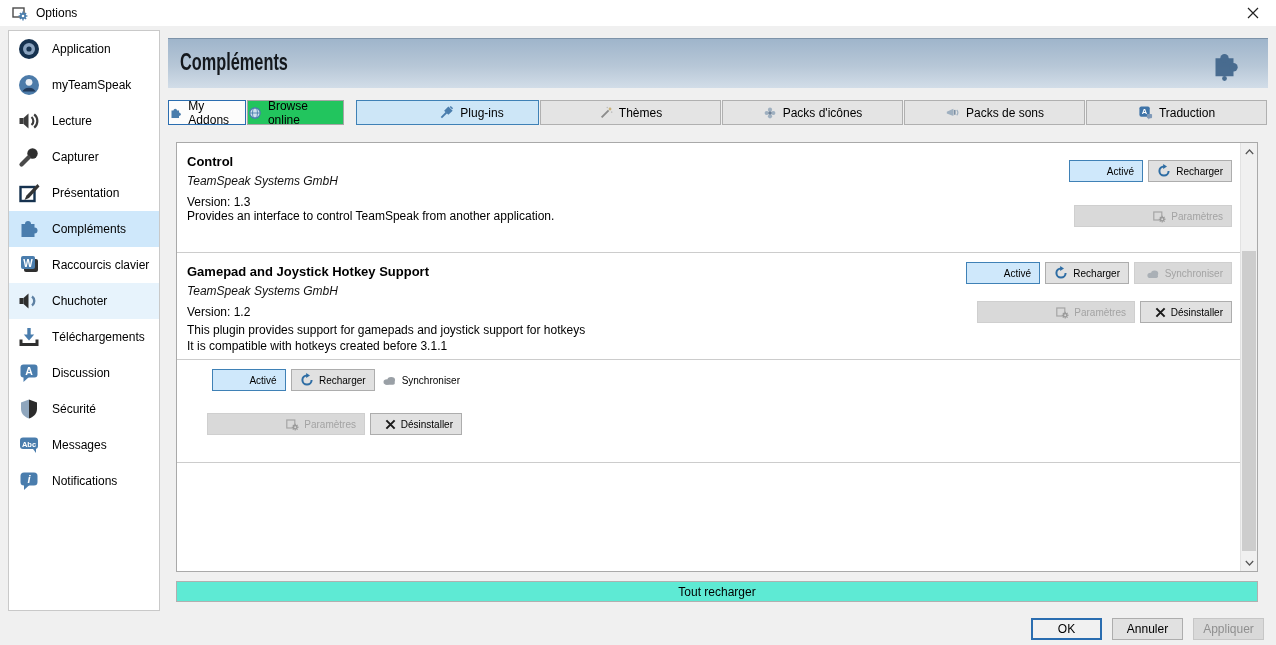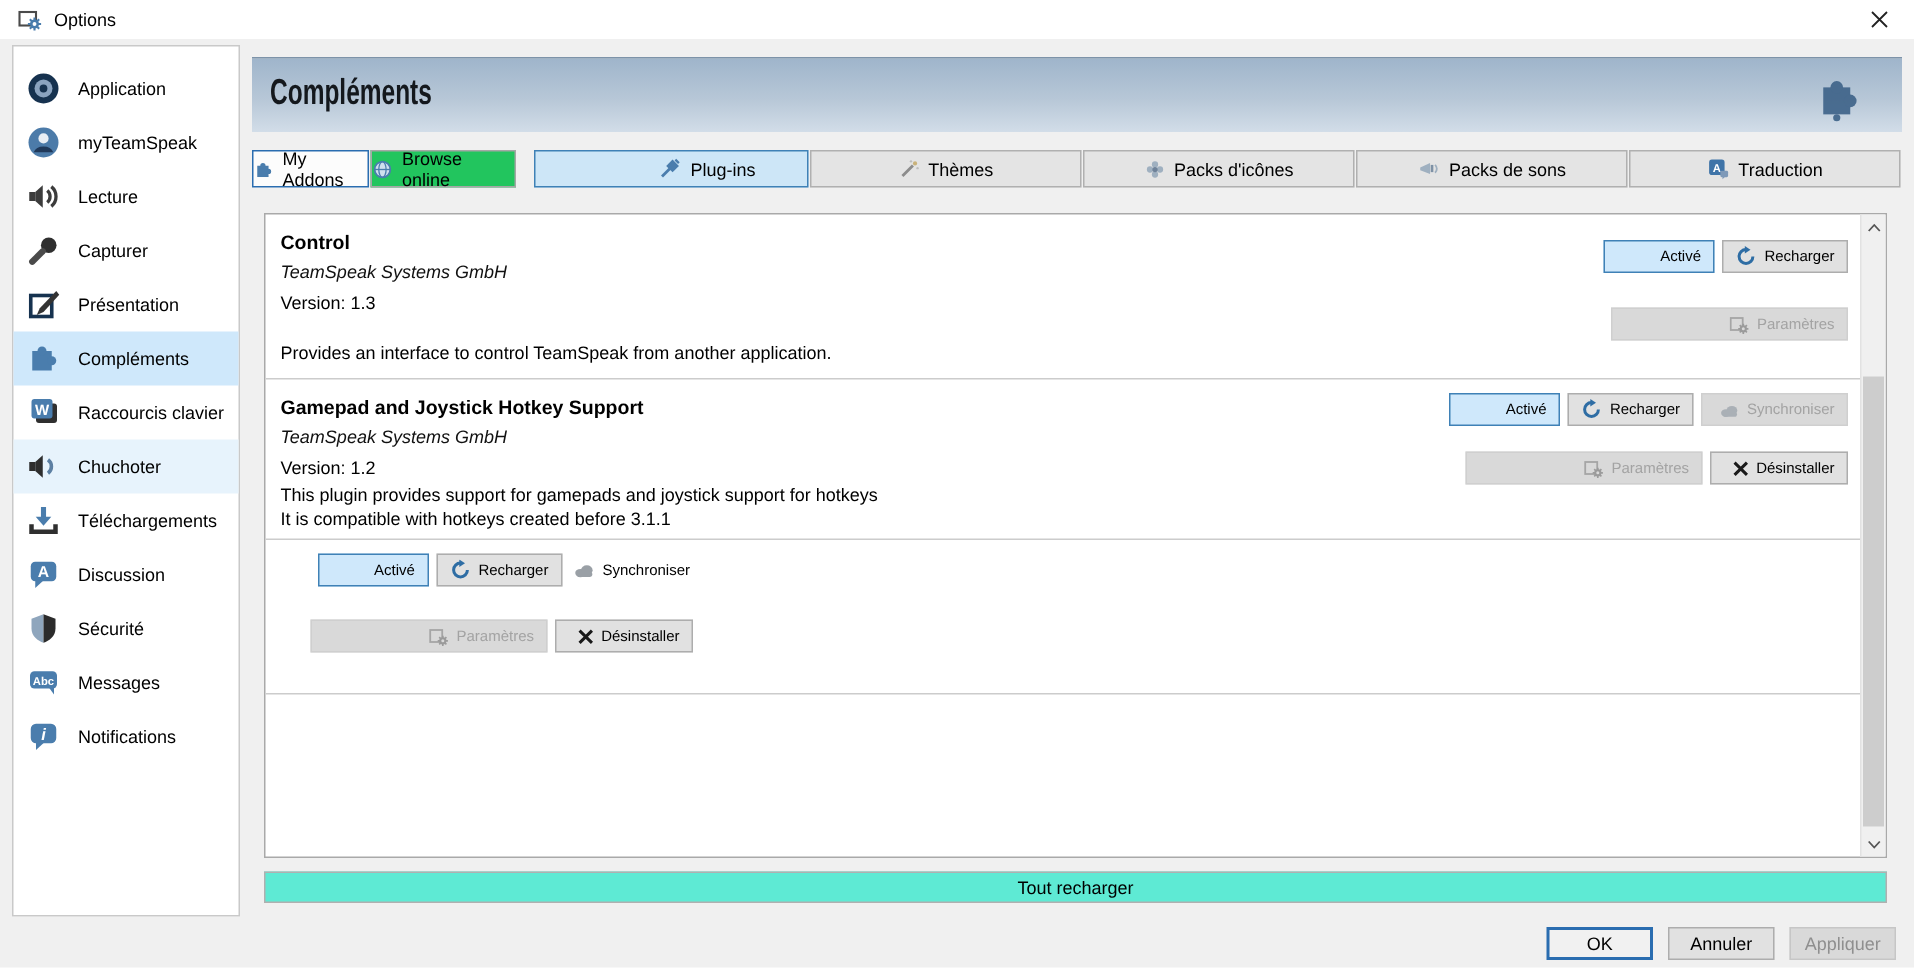--- a/index.html
+++ b/index.html
@@ -13,21 +13,21 @@
   
   .titlebar { position:absolute; top:0; left:0; right:0; height:26px; background:#ffffff;
     display:flex; align-items:center; padding-left:12px; }
   .titlebar .app-icon { margin-right:8px; display:inline-flex; }
   .titlebar .title-text { font-size:12px; }
   .close-btn { position:absolute; right:0; top:0; width:46px; height:26px;
     display:flex; align-items:center; justify-content:center; }
 
   
   .sidebar { position:absolute; left:8px; top:30px; width:152px; height:581px;
-    background:#fff; border:1px solid #c9c9c9; padding-top:10px; }
+    background:#fff; border:1px solid #c9c9c9; }
   .side-item { height:36px; display:flex; align-items:center; padding-left:7px; gap:10px; cursor:default; }
   .side-item .icon { width:26px; height:26px; display:flex; align-items:center; justify-content:center; flex:0 0 26px; }
   .side-item.selected { background:#cfe8fb; }
   .side-item.hovered  { background:#e7f3fc; }
   .side-label { font-size:12px; white-space:nowrap; }
 
   
   .header-band { position:absolute; left:168px; top:38px; width:1100px; height:50px;
     background:linear-gradient(180deg,#9fb5cb 0%,#b7c7d7 55%,#d2dde8 100%);
     border-top:1px solid #7d93a9; }
@@ -54,21 +54,21 @@
   .list-panel { position:absolute; left:176px; top:142px; width:1082px; height:430px;
     background:#fff; border:1px solid #a9a9a9; }
   .list-content { position:absolute; left:0; top:0; right:17px; bottom:0; overflow:hidden; }
   .entry { display:flex; padding:0 8px 0 10px; border-bottom:1px solid #cccccc; }
   .e1 { height:110px; } .e2 { height:107px; } .e3 { height:103px; }
   .e-left { flex:1 1 auto; min-width:0; }
   .p-name { font-weight:bold; font-size:13px; margin-top:11px; }
   .p-author { font-style:italic; font-size:12px; margin-top:5px; color:#111; }
   .p-version { font-size:12px; margin-top:7px; }
   .p-desc { font-size:12px; line-height:1.3; }
-  .e1 .p-desc { margin-top:19px; }
+  .e1 .p-desc { }
   .e2 .p-desc { margin-top:4px; }
   .e3 .p-desc { margin-top:18px; }
   .e-right { flex:0 0 275px; display:flex; flex-direction:column; align-items:flex-end; }
   .btn-row { display:flex; justify-content:flex-end; gap:5px; }
   .e1 .row1 { margin-top:17px; } .e1 .row2 { margin-top:23px; }
   .e2 .row1 { margin-top:9px;  } .e2 .row2 { margin-top:17px; }
   .e3 .row1 { margin-top:9px;  } .e3 .row2 { margin-top:22px; }
 
   .btn { height:22px; display:inline-flex; align-items:center; justify-content:flex-end; gap:5px;
     background:#e1e1e1; border:1px solid #adadad; font-size:10px; padding:0 8px; cursor:default; white-space:nowrap; }

